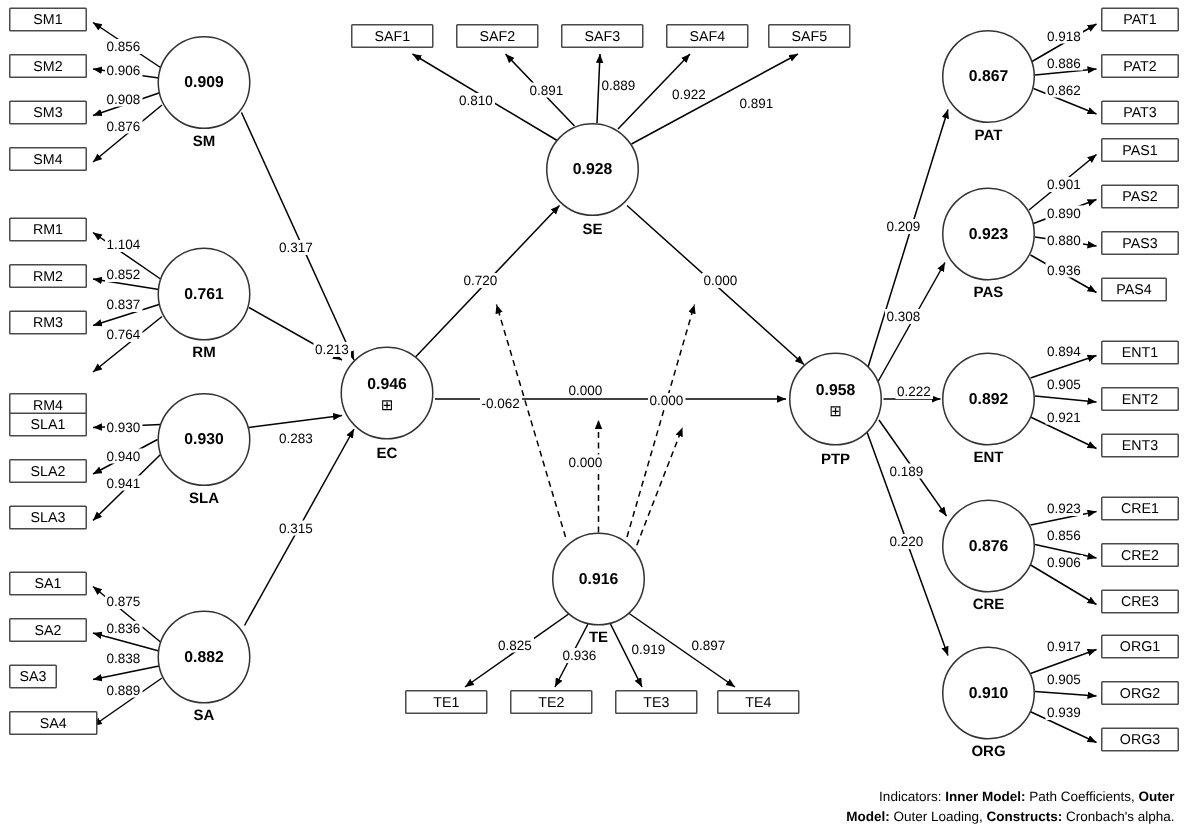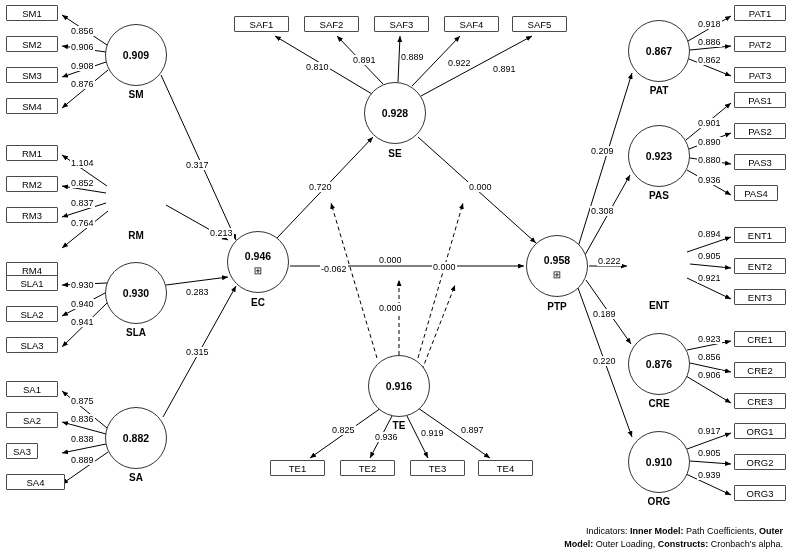--- a/index.html
+++ b/index.html
@@ -207,20 +207,23 @@
 
   <div class="ind-box" style="left:734px;top:423px;width:52px;">ORG1</div>
   <div class="ind-box" style="left:734px;top:454px;width:52px;">ORG2</div>
   <div class="ind-box" style="left:734px;top:485px;width:52px;">ORG3</div>
 
   <div class="node" style="left:105px;top:24px;width:62px;height:62px;">
     <span class="val" style="top:24px;">0.909</span>
   </div>
   <div class="node-label" style="left:105px;top:89px;width:62px;">SM</div>
 
+  <div class="node" style="left:105px;top:165px;width:62px;height:62px;">
+    <span class="val" style="top:24px;">0.761</span>
+  </div>
   <div class="node-label" style="left:105px;top:230px;width:62px;">RM</div>
 
   <div class="node" style="left:105px;top:262px;width:62px;height:62px;">
     <span class="val" style="top:24px;">0.930</span>
   </div>
   <div class="node-label" style="left:105px;top:327px;width:62px;">SLA</div>
 
   <div class="node" style="left:105px;top:407px;width:62px;height:62px;">
     <span class="val" style="top:24px;">0.882</span>
   </div>
@@ -251,20 +254,23 @@
   <div class="node" style="left:628px;top:20px;width:62px;height:62px;">
     <span class="val" style="top:24px;">0.867</span>
   </div>
   <div class="node-label" style="left:628px;top:85px;width:62px;">PAT</div>
 
   <div class="node" style="left:628px;top:125px;width:62px;height:62px;">
     <span class="val" style="top:24px;">0.923</span>
   </div>
   <div class="node-label" style="left:628px;top:190px;width:62px;">PAS</div>
 
+  <div class="node" style="left:628px;top:235px;width:62px;height:62px;">
+    <span class="val" style="top:24px;">0.892</span>
+  </div>
   <div class="node-label" style="left:628px;top:300px;width:62px;">ENT</div>
 
   <div class="node" style="left:628px;top:333px;width:62px;height:62px;">
     <span class="val" style="top:24px;">0.876</span>
   </div>
   <div class="node-label" style="left:628px;top:398px;width:62px;">CRE</div>
 
   <div class="node" style="left:628px;top:431px;width:62px;height:62px;">
     <span class="val" style="top:24px;">0.910</span>
   </div>

